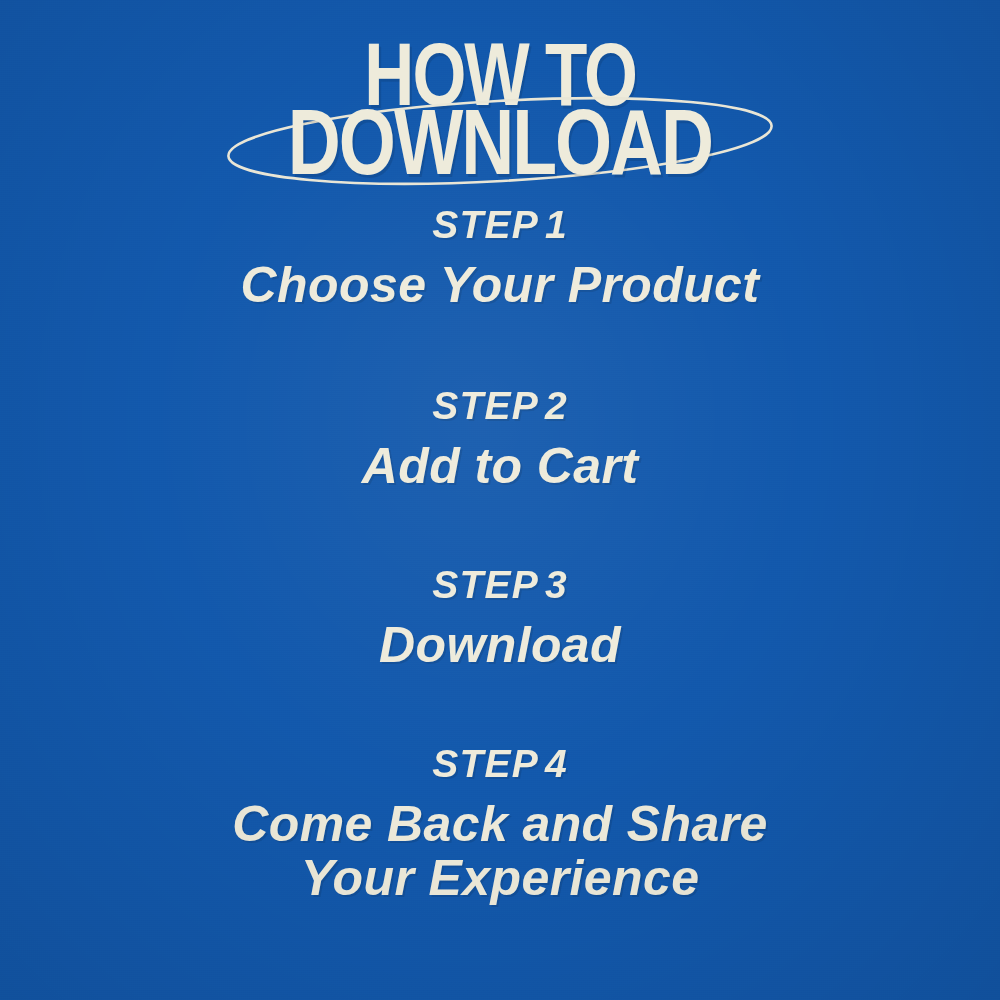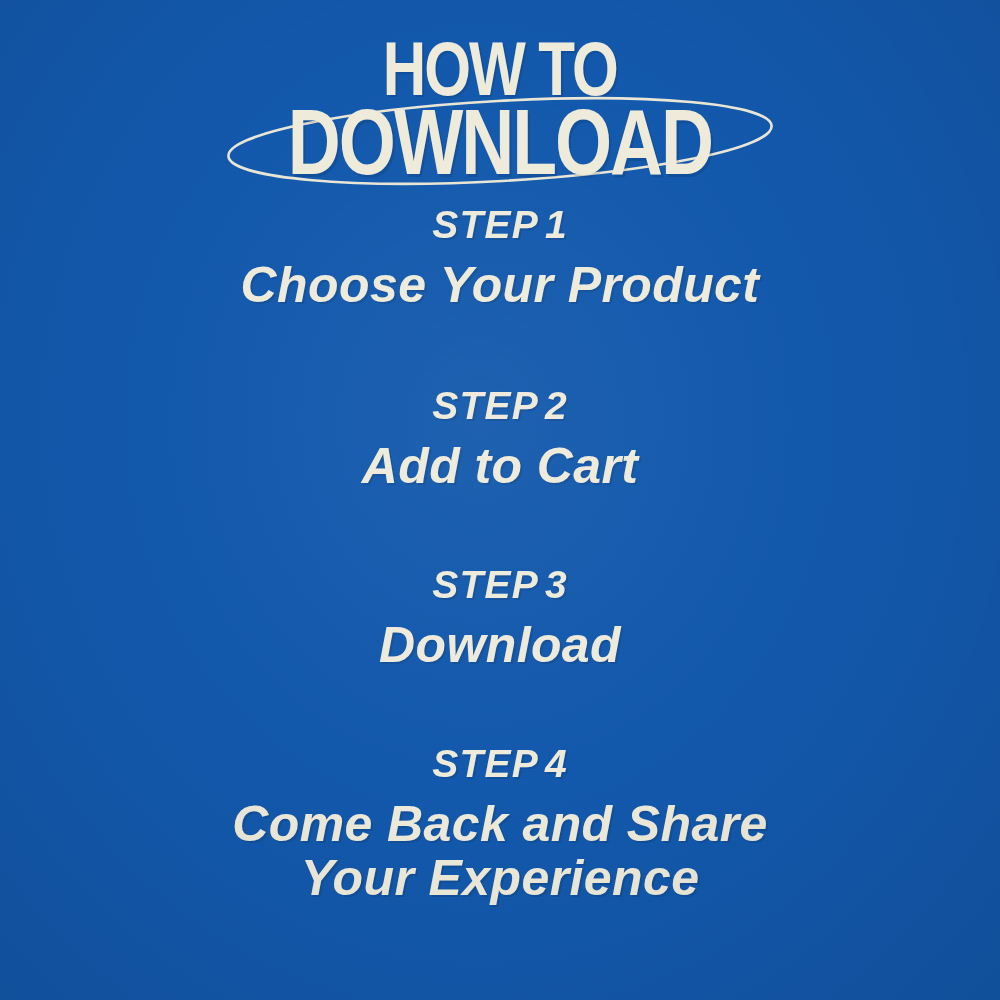--- a/index.html
+++ b/index.html
@@ -62,21 +62,21 @@
     white-space: nowrap;
     text-shadow: 2px 2px 0 rgba(0,0,0,0.10);
   }
   .title-line .stretch {
     display: inline-block;
     transform: scaleX(1.02) scaleY(1.30);
     transform-origin: center center;
   }
   .title-how {
     top: 6px;
-    font-size: 59px;
+    font-size: 68px;
     z-index: 1;
   }
   .title-download {
     top: 72px;
     font-size: 72px;
     z-index: 3;
   }
 
   
   .steps {

